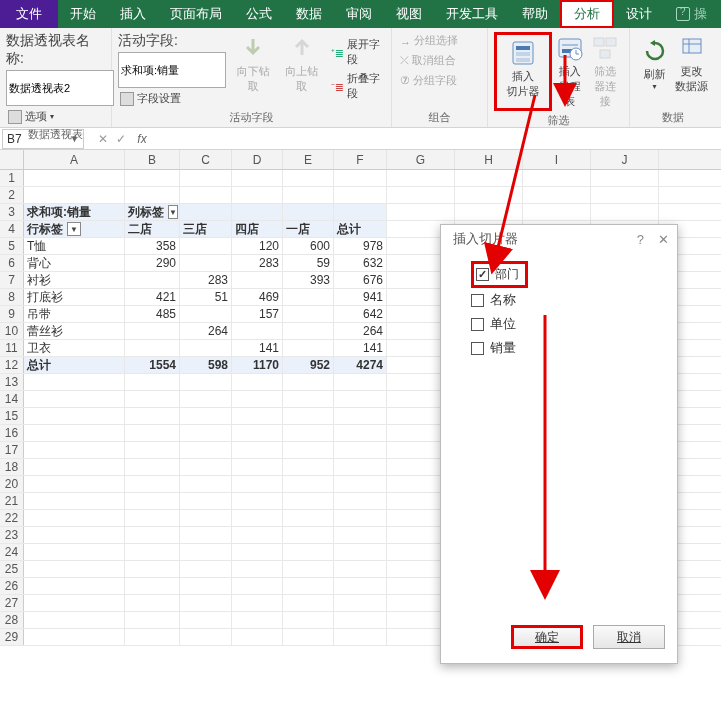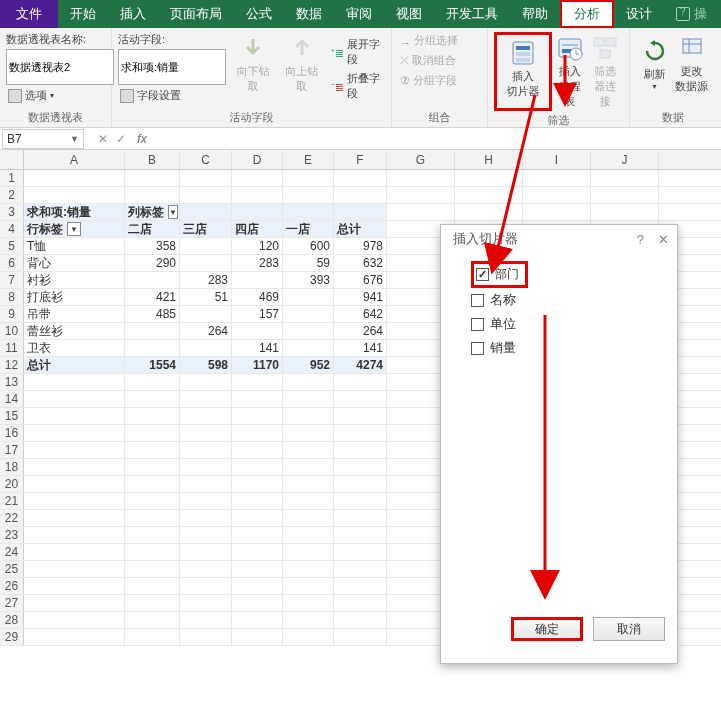--- a/index.html
+++ b/index.html
@@ -14,21 +14,21 @@
 .tab.tell { color: #a9d6bf; }
 .tell-icon { width: 14px; height: 14px; border: 1px solid #a9d6bf; border-radius: 2px; margin-right: 4px; display:inline-block; position:relative; }
 .tell-icon::before { content:"?"; position:absolute; top:-2px; left:3px; font-size:10px;}
 
 
 .ribbon { background: #f3f3f3; height: 100px; border-bottom: 1px solid #d4d4d4; display: flex; position: relative; }
 .ribbon-group { border-right: 1px solid #e1e1e1; padding: 4px 6px 2px 6px; display: flex; flex-direction: column; justify-content: space-between; }
 .ribbon-group-title { text-align: center; color: #666; font-size: 11px; padding: 2px 0 0 0; }
 .ribbon-group-body { display: flex; flex-direction: column; gap: 2px; }
 .label-input { display:flex; flex-direction:column; gap:2px; }
-.label-input label { color: #444; font-size:11px; }
+.label-input label { color: #444; font-size:14px; }
 .label-input input { width: 108px; height: 18px; border: 1px solid #aaa; font-size: 11px; padding: 17px 2px; }
 .small-btn { display: flex; align-items: center; gap: 3px; color: #444; font-size: 11px; padding: 1px 2px; }
 .small-btn .ic { width: 14px; height: 14px; background: #ddd; border: 1px solid #999; }
 .big-btn { display: flex; flex-direction: column; align-items: center; justify-content: center; width: 48px; text-align:center; font-size:11px; color:#444; padding:2px;}
 .big-btn .ic { width: 28px; height: 28px; margin-bottom: 2px; display:flex; align-items:center; justify-content:center; }
 .big-btn.disabled, .small-btn.disabled { color: #aaa; }
 .big-btn.disabled .ic svg, .small-btn.disabled .ic { opacity: 0.5; }
 .slicer-box { border: 3px solid #e20000; padding: 2px; }
 .filter-group-row { display:flex; }
 
@@ -60,21 +60,21 @@
 
 
 .dialog { position:absolute; left:440px; top:224px; width:238px; height:440px; background:#fff; border:1px solid #bbb; box-shadow: 0 3px 10px rgba(0,0,0,0.3); z-index:10;}
 .dialog-title { height:28px; display:flex; align-items:center; justify-content:space-between; padding:0 8px 0 12px; color:#555; font-size:13px;}
 .dialog-title .right { display:flex; gap:14px; align-items:center; color:#888;}
 .dialog-body { padding: 8px 30px; }
 .chk-row { display:flex; align-items:center; gap:6px; padding:3px 0; font-size:13px; color:#333;}
 .chk { width:13px; height:13px; border:1px solid #555; display:flex; align-items:center; justify-content:center; font-size:10px; color:#333; background:#fff;}
 .chk.checked::after { content:"✓"; font-weight:bold; font-size:11px; }
 .chk-highlight { border:3px solid #e20000; padding:2px 6px 2px 2px; display:inline-flex; align-items:center; gap:6px;}
-.dialog-footer { position:absolute; bottom:22px; right:12px; display:flex; gap:10px;}
+.dialog-footer { position:absolute; bottom:14px; right:12px; display:flex; gap:10px;text-decoration:underline;}
 .dbtn { width:72px; height:24px; border:1px solid #aaa; background:linear-gradient(#fafafa,#e6e6e6); display:flex; align-items:center; justify-content:center; font-size:12px;}
 .dbtn.primary { border:3px solid #e20000; }
 
 
 .arrow { position:absolute; pointer-events:none; z-index:20; }
 .arrow svg { overflow:visible; }
 
 </style>
 </head>
 <body>

